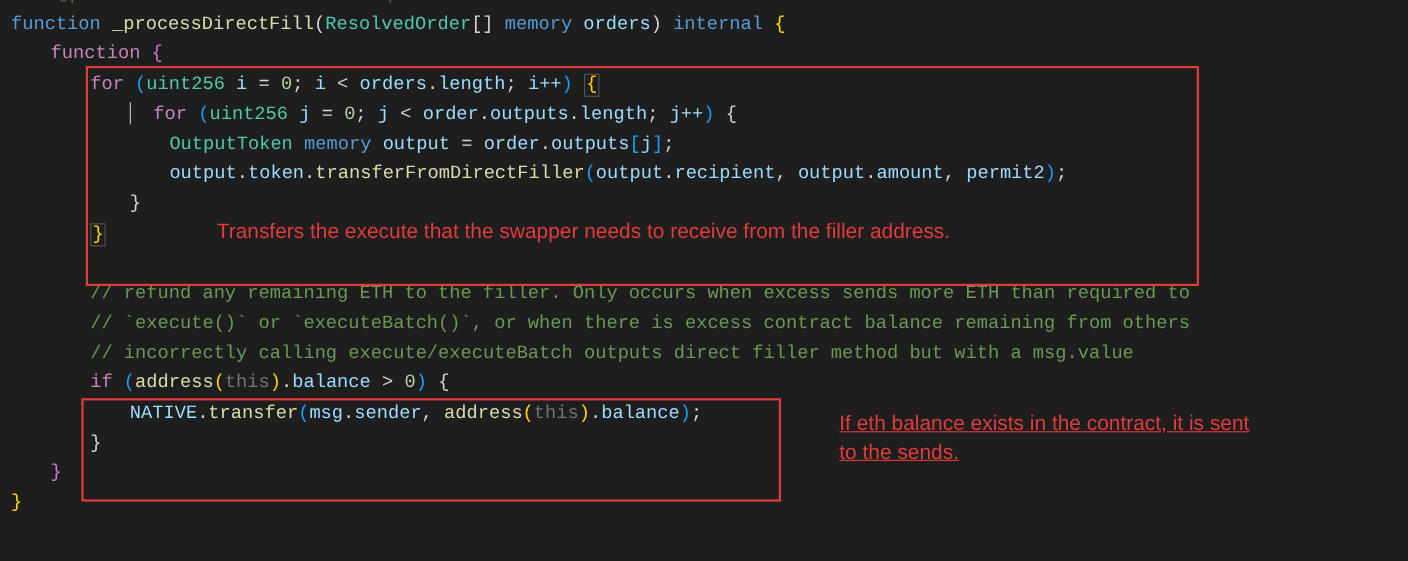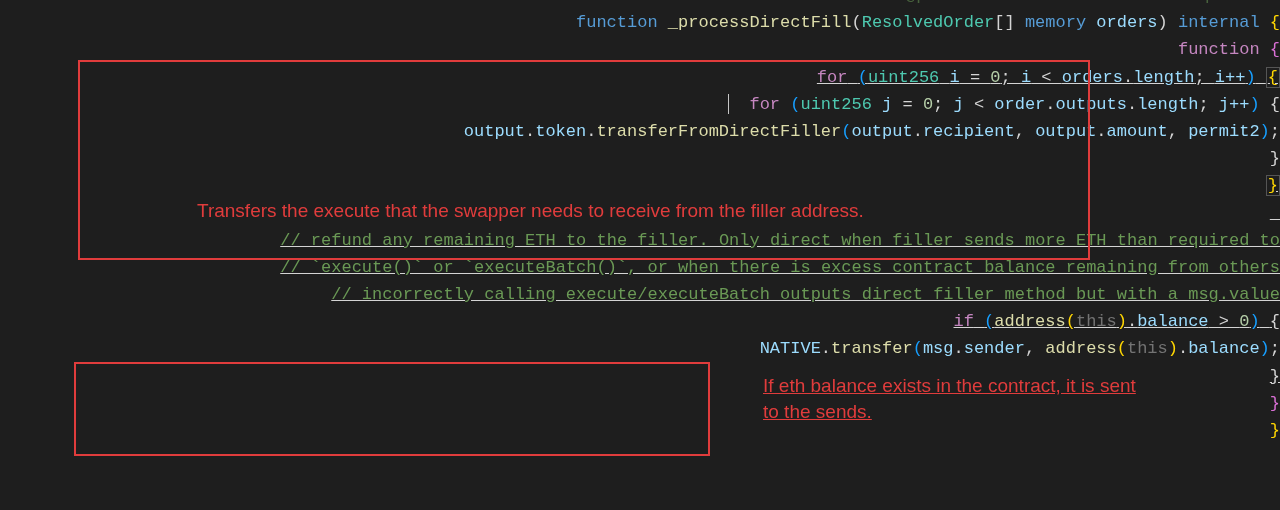--- a/index.html
+++ b/index.html
@@ -12,23 +12,23 @@
     color: #d4d4d4;
     width: 1280px;
     height: 510px;
     overflow: hidden;
     position: relative;
   }
   .editor {
     position: relative;
     padding: 0 0 0 10px;
   }
-  .line { white-space: pre; position: relative; text-align: right; }
+  .line { white-space: pre; position: relative; }
   .i1 { padding-left: 36px; }
-  .i2 { padding-left: 72px; text-decoration: underline; }
+  .i2 { padding-left: 72px; }
   .i3 { padding-left: 108px; }
   .i4 { padding-left: 144px; }
 
   
   .c-comment { color: #6a9955; }
   .c-kw { color: #569cd6; }          
   .c-type { color: #4ec9b0; }
   .c-var { color: #9cdcfe; }         
   .c-num { color: #b5cea8; }
   .c-fn { color: #dcdcaa; }          
@@ -73,30 +73,31 @@
 
 <div class="line"><span class="c-kw">function</span><span> </span><span class="c-fn">_processDirectFill</span><span class="c-punc">(</span><span class="c-type">ResolvedOrder</span><span class="c-punc">[]</span><span> </span><span class="c-kw">memory</span><span> </span><span class="c-var">orders</span><span class="c-punc">)</span><span> </span><span class="c-kw">internal</span><span> </span><span class="c-brace-y">{</span></div>
 
 <div class="line i1"><span class="c-purple">function</span><span> </span><span class="c-brace-p">{</span></div>
 
 <div class="line i2"><span class="c-purple">for</span><span> </span><span class="c-brace-b">(</span><span class="c-type">uint256</span><span> </span><span class="c-var">i</span><span> = </span><span class="c-num">0</span><span>; </span><span class="c-var">i</span><span> &lt; </span><span class="c-var">orders</span><span class="c-punc">.</span><span class="c-var">length</span><span>; </span><span class="c-var">i++</span><span class="c-brace-b">)</span><span> </span><span class="c-brace-y" style="border:1px solid #555;padding:0 1px;">{</span></div>
 
 
 <div class="line i3"><span class="cursor"></span><span>  </span><span class="c-purple">for</span><span> </span><span class="c-brace-b">(</span><span class="c-type">uint256</span><span> </span><span class="c-var">j</span><span> = </span><span class="c-num">0</span><span>; </span><span class="c-var">j</span><span> &lt; </span><span class="c-var">order</span><span class="c-punc">.</span><span class="c-var">outputs</span><span class="c-punc">.</span><span class="c-var">length</span><span>; </span><span class="c-var">j++</span><span class="c-brace-b">)</span><span> </span><span class="c-punc">{</span></div>
 
+<div class="line i4"><span class="c-type">OutputToken</span><span> </span><span class="c-kw">memory</span><span> </span><span class="c-var">output</span><span> = </span><span class="c-var">order</span><span class="c-punc">.</span><span class="c-var">outputs</span><span class="c-brace-b">[</span><span class="c-var">j</span><span class="c-brace-b">]</span><span class="c-punc">;</span></div>
 
 <div class="line i4"><span class="c-var">output</span><span class="c-punc">.</span><span class="c-var">token</span><span class="c-punc">.</span><span class="c-fn">transferFromDirectFiller</span><span class="c-brace-b">(</span><span class="c-var">output</span><span class="c-punc">.</span><span class="c-var">recipient</span><span class="c-punc">, </span><span class="c-var">output</span><span class="c-punc">.</span><span class="c-var">amount</span><span class="c-punc">, </span><span class="c-var">permit2</span><span class="c-brace-b">)</span><span class="c-punc">;</span></div>
 
 <div class="line i3"><span class="c-punc">}</span></div>
 
 <div class="line i2"><span class="c-brace-y" style="border:1px solid #555;padding:0 1px;">}</span></div>
 
 <div class="line i2">&nbsp;</div>
 
-<div class="line i2"><span class="c-comment">// refund any remaining ETH to the filler. Only direct when filler sends more ETH than required to</span></div>
+<div class="line i2"><span class="c-comment">// refund any remaining ETH to the filler. Only occurs when excess sends more ETH than required to</span></div>
 <div class="line i2"><span class="c-comment">// `execute()` or `executeBatch()`, or when there is excess contract balance remaining from others</span></div>
 <div class="line i2"><span class="c-comment">// incorrectly calling execute/executeBatch outputs direct filler method but with a msg.value</span></div>
 
 <div class="line i2"><span class="c-purple">if</span><span> </span><span class="c-brace-b">(</span><span class="c-fn">address</span><span class="c-brace-y">(</span><span class="c-this">this</span><span class="c-brace-y">)</span><span class="c-punc">.</span><span class="c-var">balance</span><span> &gt; </span><span class="c-num">0</span><span class="c-brace-b">)</span><span> </span><span class="c-punc">{</span></div>
 
 <div class="line i3"><span class="c-var">NATIVE</span><span class="c-punc">.</span><span class="c-fn">transfer</span><span class="c-brace-b">(</span><span class="c-var">msg</span><span class="c-punc">.</span><span class="c-var">sender</span><span class="c-punc">, </span><span class="c-fn">address</span><span class="c-brace-y">(</span><span class="c-this">this</span><span class="c-brace-y">)</span><span class="c-punc">.</span><span class="c-var">balance</span><span class="c-brace-b">)</span><span class="c-punc">;</span></div>
 
 <div class="line i2"><span class="c-punc">}</span></div>
 
 <div class="line i1"><span class="c-brace-p">}</span></div>

